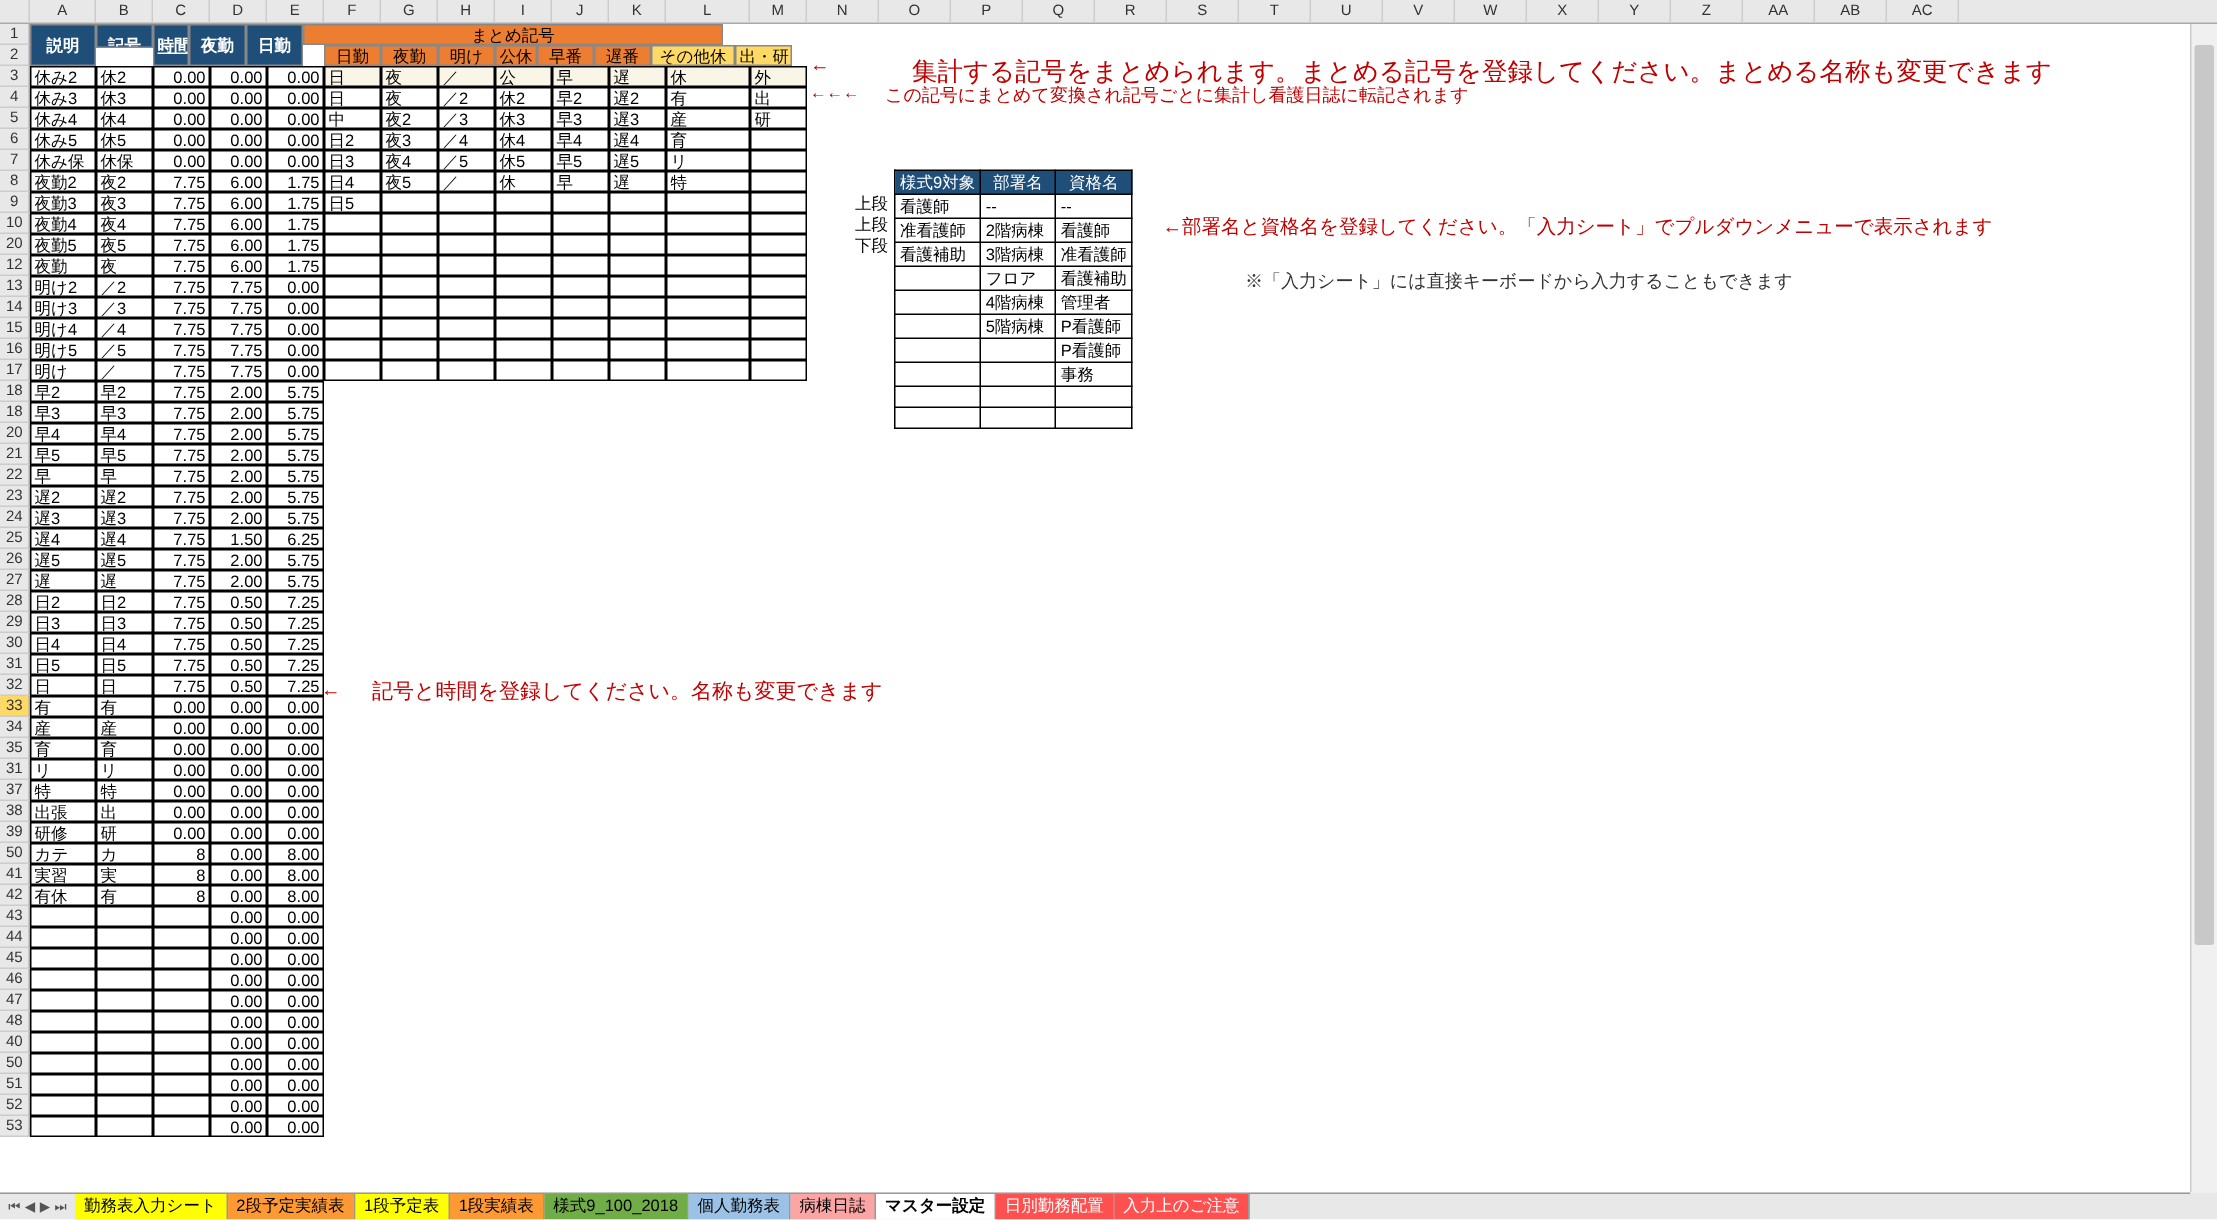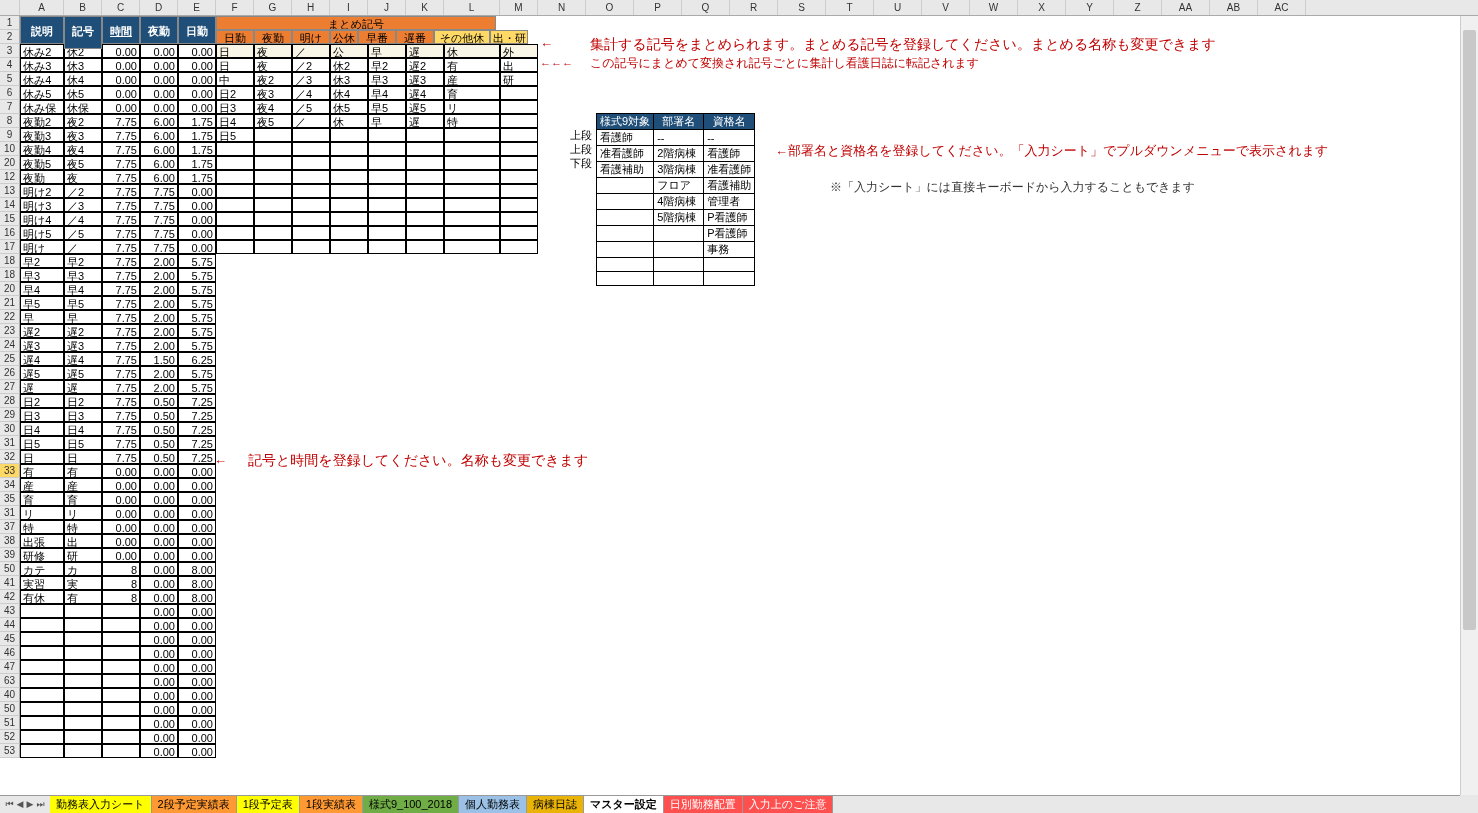--- a/index.html
+++ b/index.html
@@ -68,22 +68,22 @@
       <div class="ch" style="width: 48px;">AB</div>
       <div class="ch" style="width: 48px;">AC</div>
     </div>
 </div>
 
 <div class="grid-area">
   <div id="rows-container">
       <div class="row" style="height: 14px; position: relative;">
         <div class="rh">1</div>
         <div class="cell hdr-dark" style="width: 44px; height: 28px; line-height: 28px; position: relative; z-index: 2; margin-bottom: -14px;" rowspan="2">説明</div>
-        <div class="cell hdr-dark" style="width: 38px; height: 33px; line-height: 28px; position: relative; z-index: 2; margin-bottom: -14px;">記号</div>
-        <div class="cell hdr-dark" style="width: 38px; height: 28px; line-height: 28px; position: relative; z-index: 2; margin-bottom: -14px; text-decoration: underline;">時間</div>
+        <div class="cell hdr-dark" style="width: 38px; height: 16px; line-height: 28px; position: relative; z-index: 2; margin-bottom: -14px;">記号</div>
+        <div class="cell hdr-dark" style="width: 24px; height: 28px; line-height: 28px; position: relative; z-index: 2; margin-bottom: -14px; text-decoration: underline;">時間</div>
         <div class="cell hdr-dark" style="width: 38px; height: 28px; line-height: 28px; position: relative; z-index: 2; margin-bottom: -14px;">夜勤</div>
         <div class="cell hdr-dark" style="width: 38px; height: 28px; line-height: 28px; position: relative; z-index: 2; margin-bottom: -14px;">日勤</div>
         <div class="cell merged-title" style="width:280px">まとめ記号</div>
       </div>
       <div class="row">
         <div class="rh">2</div>
         <div style="width:196px"></div>
         <div class="cell hdr-orange" style="width:38px">日勤</div>
         <div class="cell hdr-orange" style="width:38px">夜勤</div>
         <div class="cell hdr-orange" style="width:38px">明け</div>
@@ -567,21 +567,21 @@
       </div>
       <div class="row">
         <div class="rh">47</div>
         <div class="cell bordered" style="width:44px"></div>
         <div class="cell bordered" style="width:38px"></div>
         <div class="cell bordered num" style="width:38px"></div>
         <div class="cell bordered num" style="width:38px">0.00</div>
         <div class="cell bordered num" style="width:38px">0.00</div>
       </div>
       <div class="row">
-        <div class="rh">63</div>
+        <div class="rh">48</div>
         <div class="cell bordered" style="width:44px"></div>
         <div class="cell bordered" style="width:38px"></div>
         <div class="cell bordered num" style="width:38px"></div>
         <div class="cell bordered num" style="width:38px">0.00</div>
         <div class="cell bordered num" style="width:38px">0.00</div>
       </div>
       <div class="row">
         <div class="rh">40</div>
         <div class="cell bordered" style="width:44px"></div>
         <div class="cell bordered" style="width:38px"></div>
@@ -618,21 +618,21 @@
         <div class="cell bordered" style="width:44px"></div>
         <div class="cell bordered" style="width:38px"></div>
         <div class="cell bordered num" style="width:38px"></div>
         <div class="cell bordered num" style="width:38px">0.00</div>
         <div class="cell bordered num" style="width:38px">0.00</div>
       </div>
     </div>
 </div>
 
 <div class="anno" style="top:35px;left:540px">←</div>
-<div class="anno" style="top:36px;left:590px;font-size:14px">集計する記号をまとめられます。まとめる記号を登録してください。まとめる名称も変更できます</div>
+<div class="anno" style="top:36px;left:608px;font-size:17px">集計する記号をまとめられます。まとめる記号を登録してください。まとめる名称も変更できます</div>
 <div class="anno" style="top:56px;left:540px;font-size:11px">←←←</div>
 <div class="anno" style="top:55px;left:590px;font-size:12px">この記号にまとめて変換され記号ごとに集計し看護日誌に転記されます</div>
 <div class="anno" style="top:142px;left:775px;font-size:13px">←部署名と資格名を登録してください。「入力シート」でプルダウンメニューで表示されます</div>
 <div class="anno" style="top:179px;left:830px;font-size:12px;color:#333">※「入力シート」には直接キーボードから入力することもできます</div>
 <div class="anno" style="top:452px;left:214px">←</div>
 <div class="anno" style="top:452px;left:248px;font-size:14px">記号と時間を登録してください。名称も変更できます</div>
 
 <div id="ref-labels" style="position:absolute;top:128px;left:562px">
     <div class="ref-label" style="position: relative; height: 14px; width: 30px;">上段</div>
     <div class="ref-label" style="position: relative; height: 14px; width: 30px;">上段</div>
@@ -710,18 +710,18 @@
       <span>▶</span>
       <span>⏭</span>
   </div>
   <div id="tabs-container" style="display:flex">
       <div class="tab" style="background: rgb(255, 255, 0);">勤務表入力シート</div>
       <div class="tab" style="background: rgb(255, 153, 51);">2段予定実績表</div>
       <div class="tab" style="background: rgb(255, 255, 0);">1段予定表</div>
       <div class="tab" style="background: rgb(255, 153, 51);">1段実績表</div>
       <div class="tab" style="background: rgb(112, 173, 71);">様式9_100_2018</div>
       <div class="tab" style="background: rgb(155, 194, 230);">個人勤務表</div>
-      <div class="tab" style="background: #eab308;">病棟日誌</div>
+      <div class="tab" style="background: #fca5a5;">病棟日誌</div>
       <div class="tab active" style="background: rgb(255, 255, 255);">マスター設定</div>
       <div class="tab" style="background: rgb(255, 80, 80); color: rgb(255, 255, 255);">日別勤務配置</div>
       <div class="tab" style="background: rgb(255, 80, 80); color: rgb(255, 255, 255);">入力上のご注意</div>
     </div>
 </div>
 
 </body></html>

